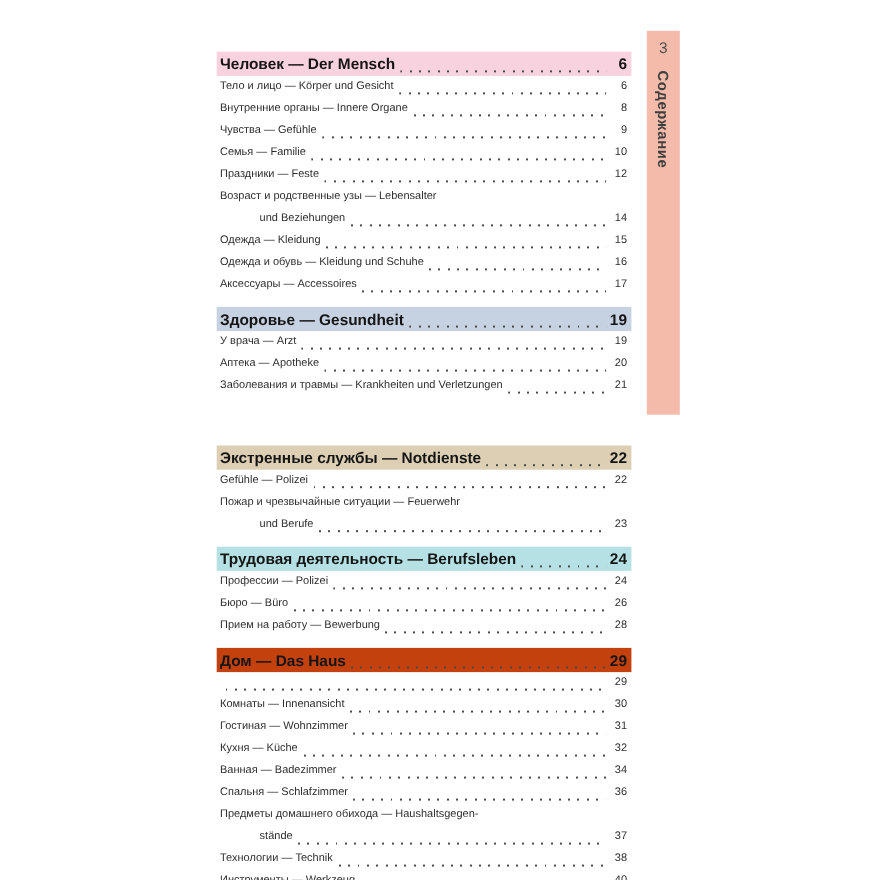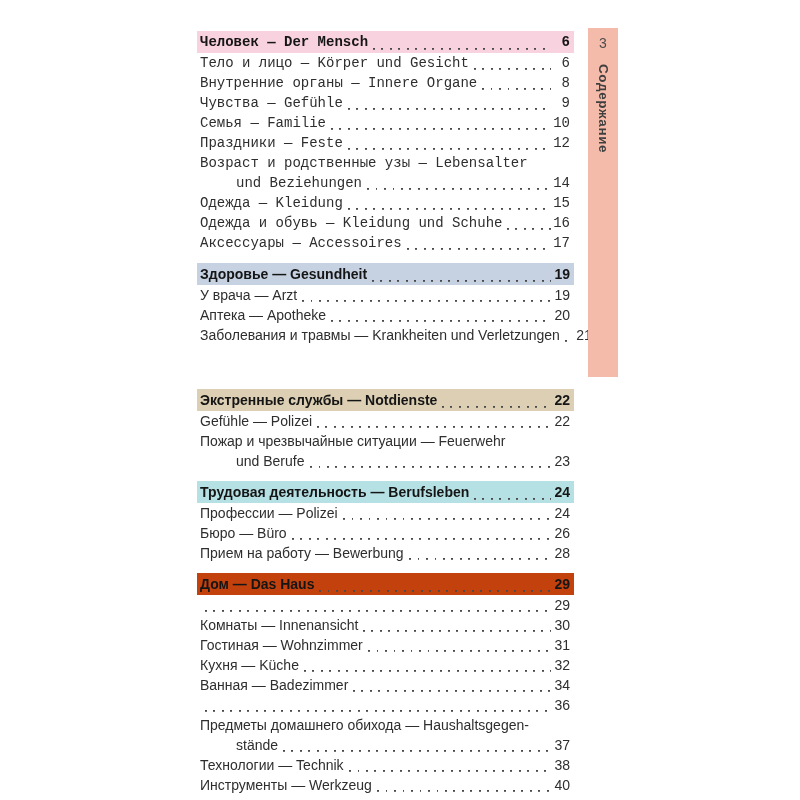--- a/index.html
+++ b/index.html
@@ -5,23 +5,23 @@
   html,body{margin:0;padding:0;}
   body{
     width:800px;height:800px;background:#ffffff;position:relative;
     font-family:"Liberation Sans", sans-serif;
     -webkit-font-smoothing:antialiased;
   }
   .toc{
     position:absolute;left:197px;top:31px;width:377px;color:#2e2e2e;
   }
   .section{margin-top:10px;}
-  .section:first-child{margin-top:0;font-family:Liberation Mono, monospace;}
+  .section:first-child{margin-top:16px;}
   .row{
-    display:flex;height:20px;line-height:20px;font-size:14px;
+    display:flex;height:20px;line-height:20px;font-size:10px;
     padding:0 4px 0 3px;white-space:nowrap;align-items:flex-start;
   }
   .row.head{
     height:22px;line-height:22px;font-size:14px;font-weight:bold;color:#151515;
   }
   .dots{
     flex:1 1 auto;min-width:8px;align-self:flex-end;height:6px;margin:0 2px 3px 5px;
     background-image:repeating-linear-gradient(to right,#4a4a4a 0 1.8px,transparent 1.8px 8.5px);
     background-size:100% 1.8px;background-position:left bottom;background-repeat:no-repeat;
   }
@@ -188,20 +188,21 @@
       <span class="t">Кухня — Küche</span>
       <span class="dots"></span>
       <span class="pg">32</span>
     </div>
     <div class="row">
       <span class="t">Ванная — Badezimmer</span>
       <span class="dots"></span>
       <span class="pg">34</span>
     </div>
     <div class="row">
+      <span class="t">Спальня — Schlafzimmer</span>
       <span class="dots"></span>
       <span class="pg">36</span>
     </div>
     <div class="row wrap1">
       <span class="t">Предметы домашнего обихода — Haushaltsgegen-</span>
     </div>
     <div class="row wrap2">
       <span class="t">stände</span>
       <span class="dots"></span>
       <span class="pg">37</span>

